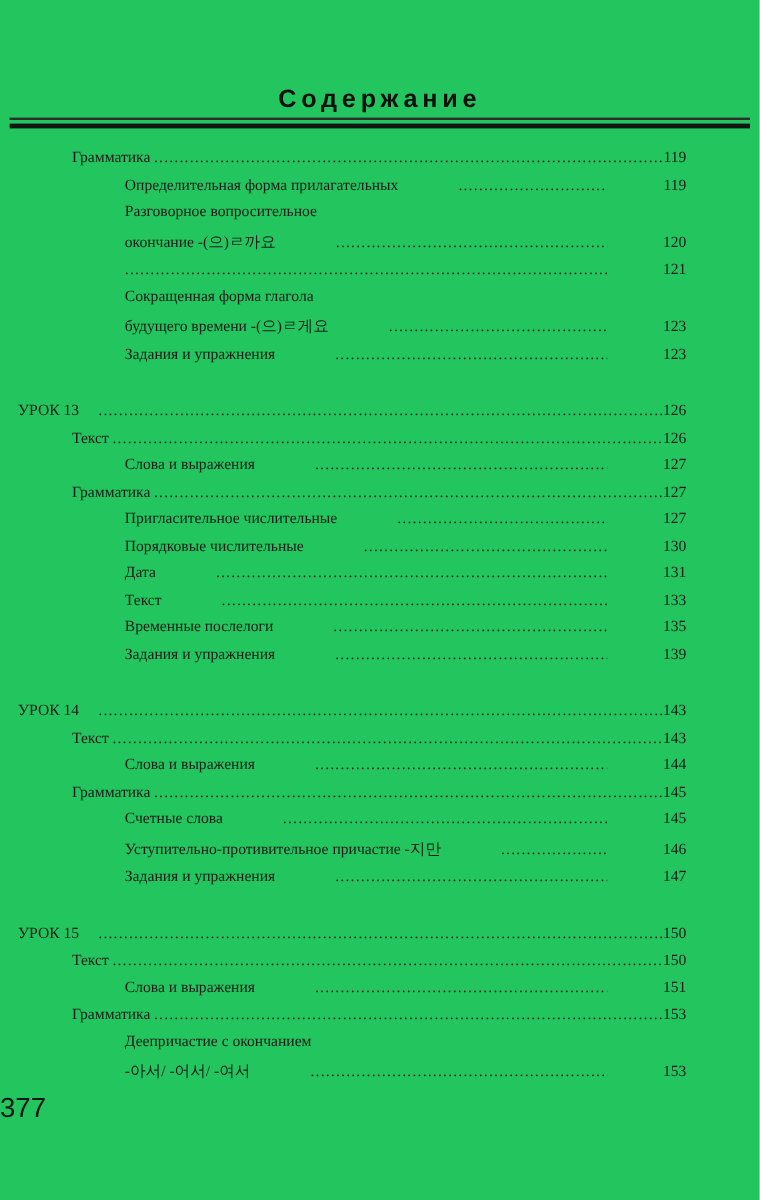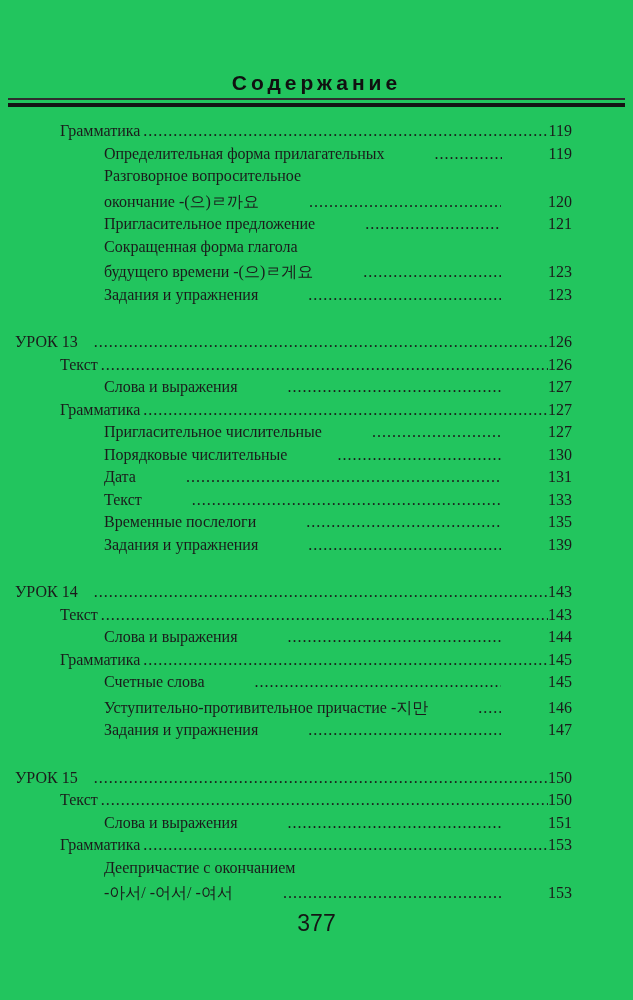--- a/index.html
+++ b/index.html
@@ -28,42 +28,42 @@
   .rule {
     margin: 5px 8px 0 8px;
     height: 3px;
     border-top: 2px solid #2e2e2e;
     border-bottom: 4px solid #141414;
   }
   .toc { margin: 13px 61px 0 15px; }
   .entry {
     display: flex;
     align-items: baseline;
-    font-size: 16px;
+    font-size: 13px;
     line-height: 22.5px;
   }
   .lvl1 { padding-left: 45px; }
   .lvl2 { padding-left: 89px; gap: 47px; }
   .lvl0 { margin-top: 25px; }
   .k    { padding-top: 3px; }
   .label { white-space: pre; padding-right: 3px; }
   .lvl0 .label { padding-right: 16px; }
   .dots {
     flex: 1 1 auto;
     overflow: hidden;
     white-space: nowrap;
     min-width: 6px;
   }
   .dots::after {
     content: "........................................................................................................................................................................";
     letter-spacing: 1px;
   }
   .pageno { white-space: nowrap; }
   .folio {
-    text-align: center;
+    text-align: left;
     font-family: "Liberation Sans", sans-serif;
     font-size: 23px;
     margin-top: 5px;
     color: #151515;
   }
 </style>
 </head>
 <body>
 
 <div class="sheet">
@@ -82,21 +82,20 @@
       </div>
       <div class="entry lvl2">
         <span class="label">Разговорное вопросительное</span>
       </div>
       <div class="entry lvl2 k">
         <span class="label">окончание -(으)ㄹ까요</span>
         <span class="dots"></span>
         <span class="pageno">120</span>
       </div>
       <div class="entry lvl2">
-        <span class="label">Пригласительное предложение</span>
         <span class="dots"></span>
         <span class="pageno">121</span>
       </div>
       <div class="entry lvl2">
         <span class="label">Сокращенная форма глагола</span>
       </div>
       <div class="entry lvl2 k">
         <span class="label">будущего времени -(으)ㄹ게요</span>
         <span class="dots"></span>
         <span class="pageno">123</span>

